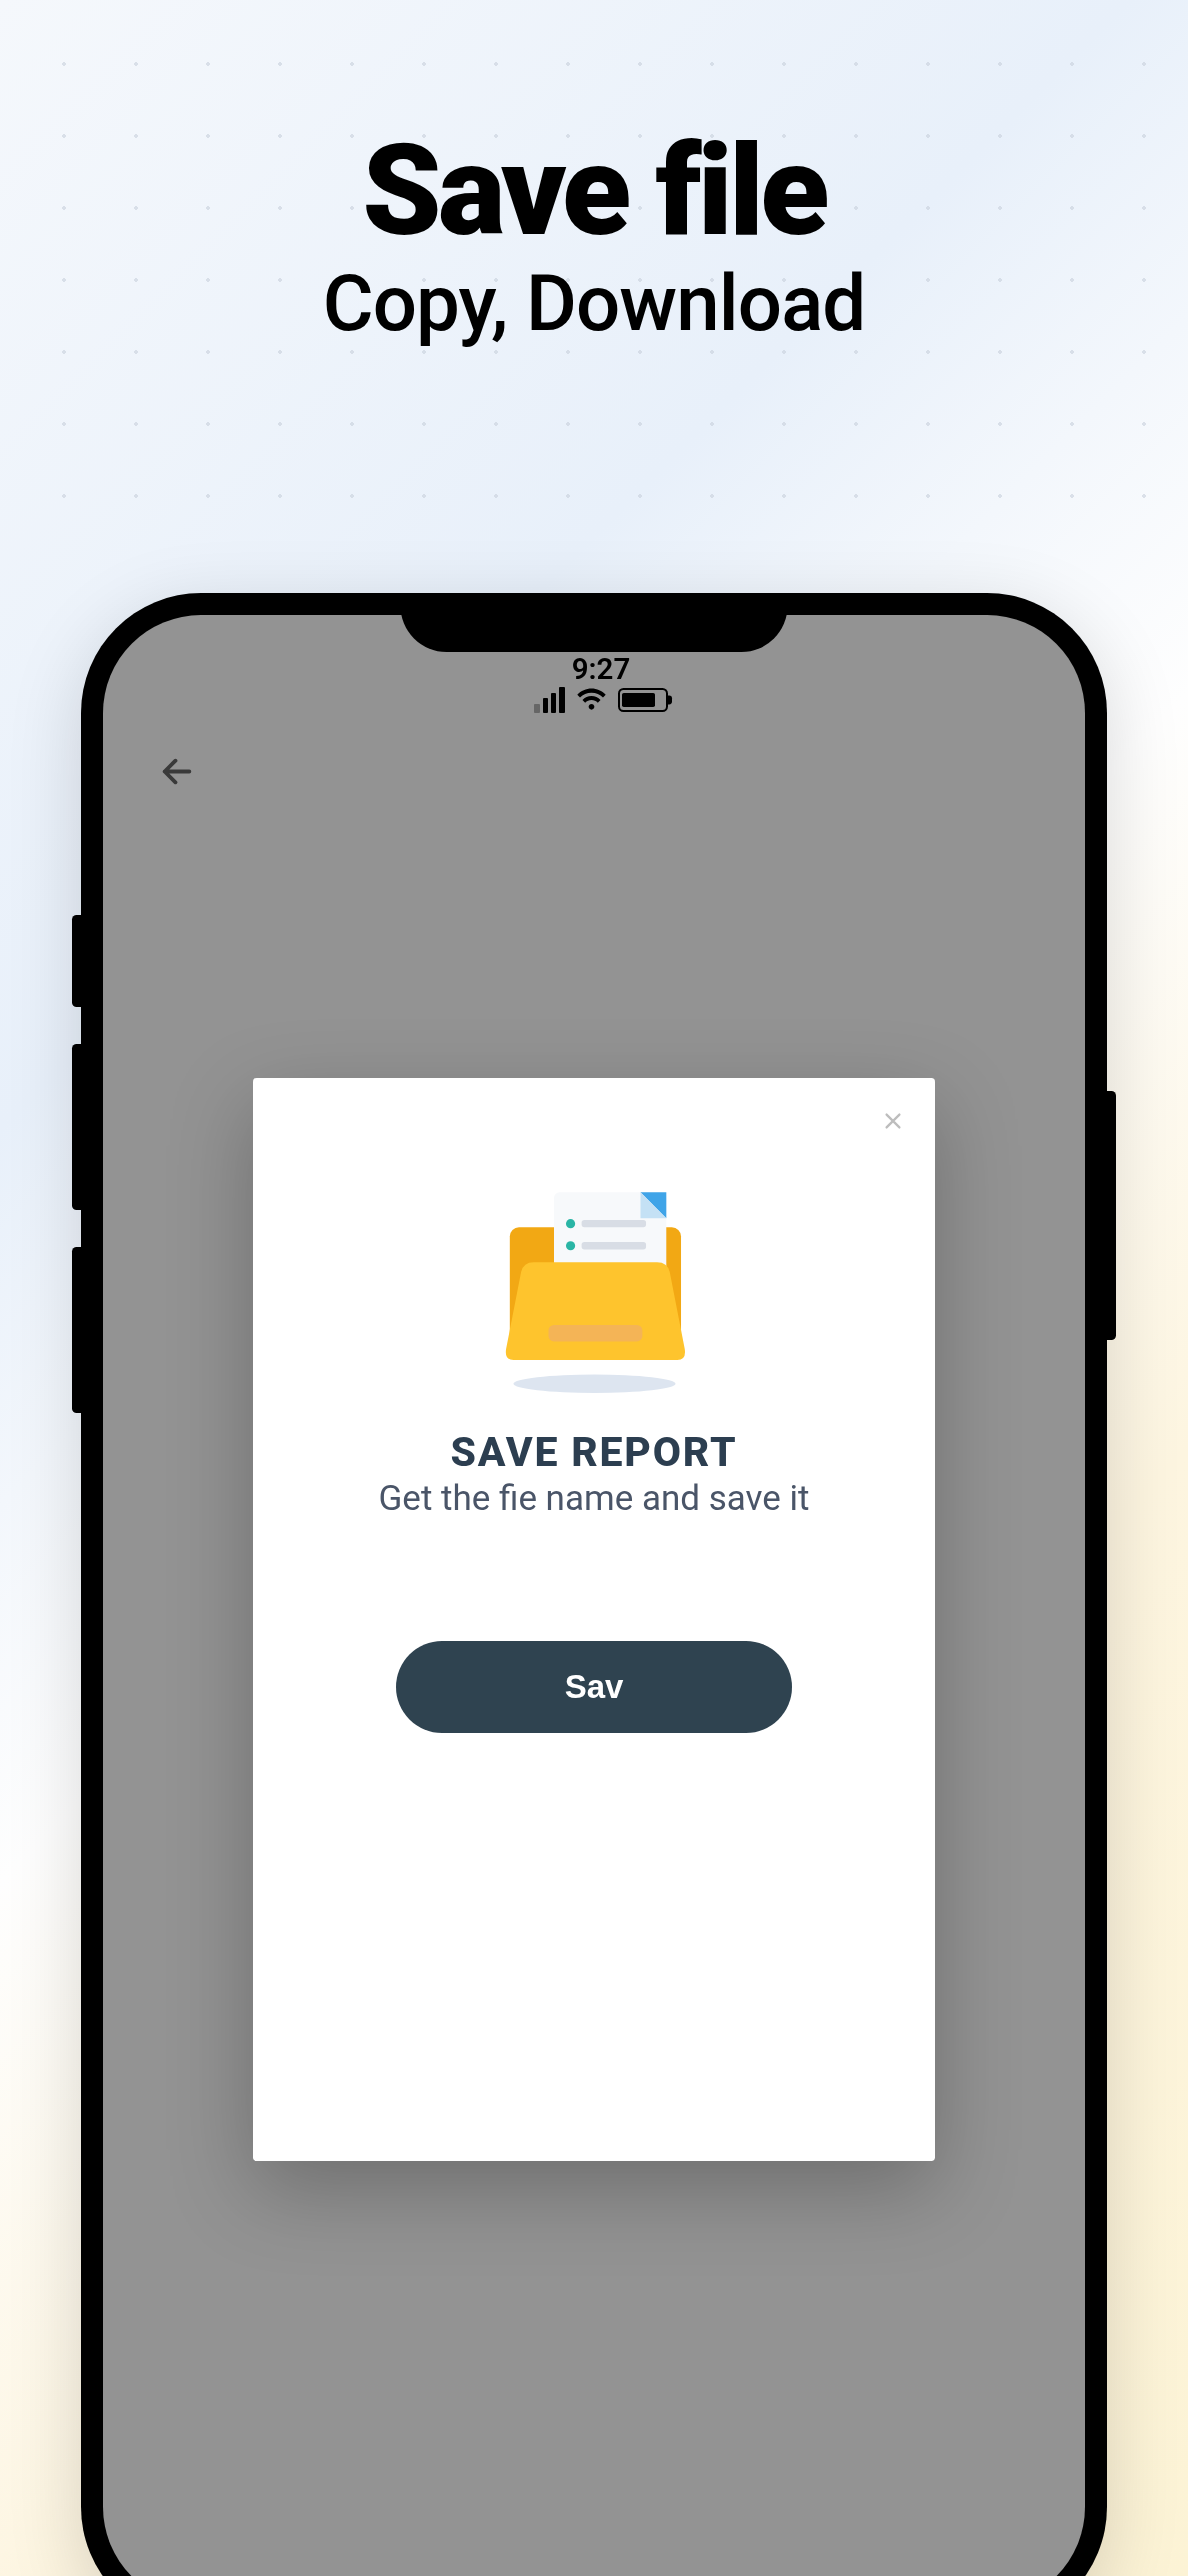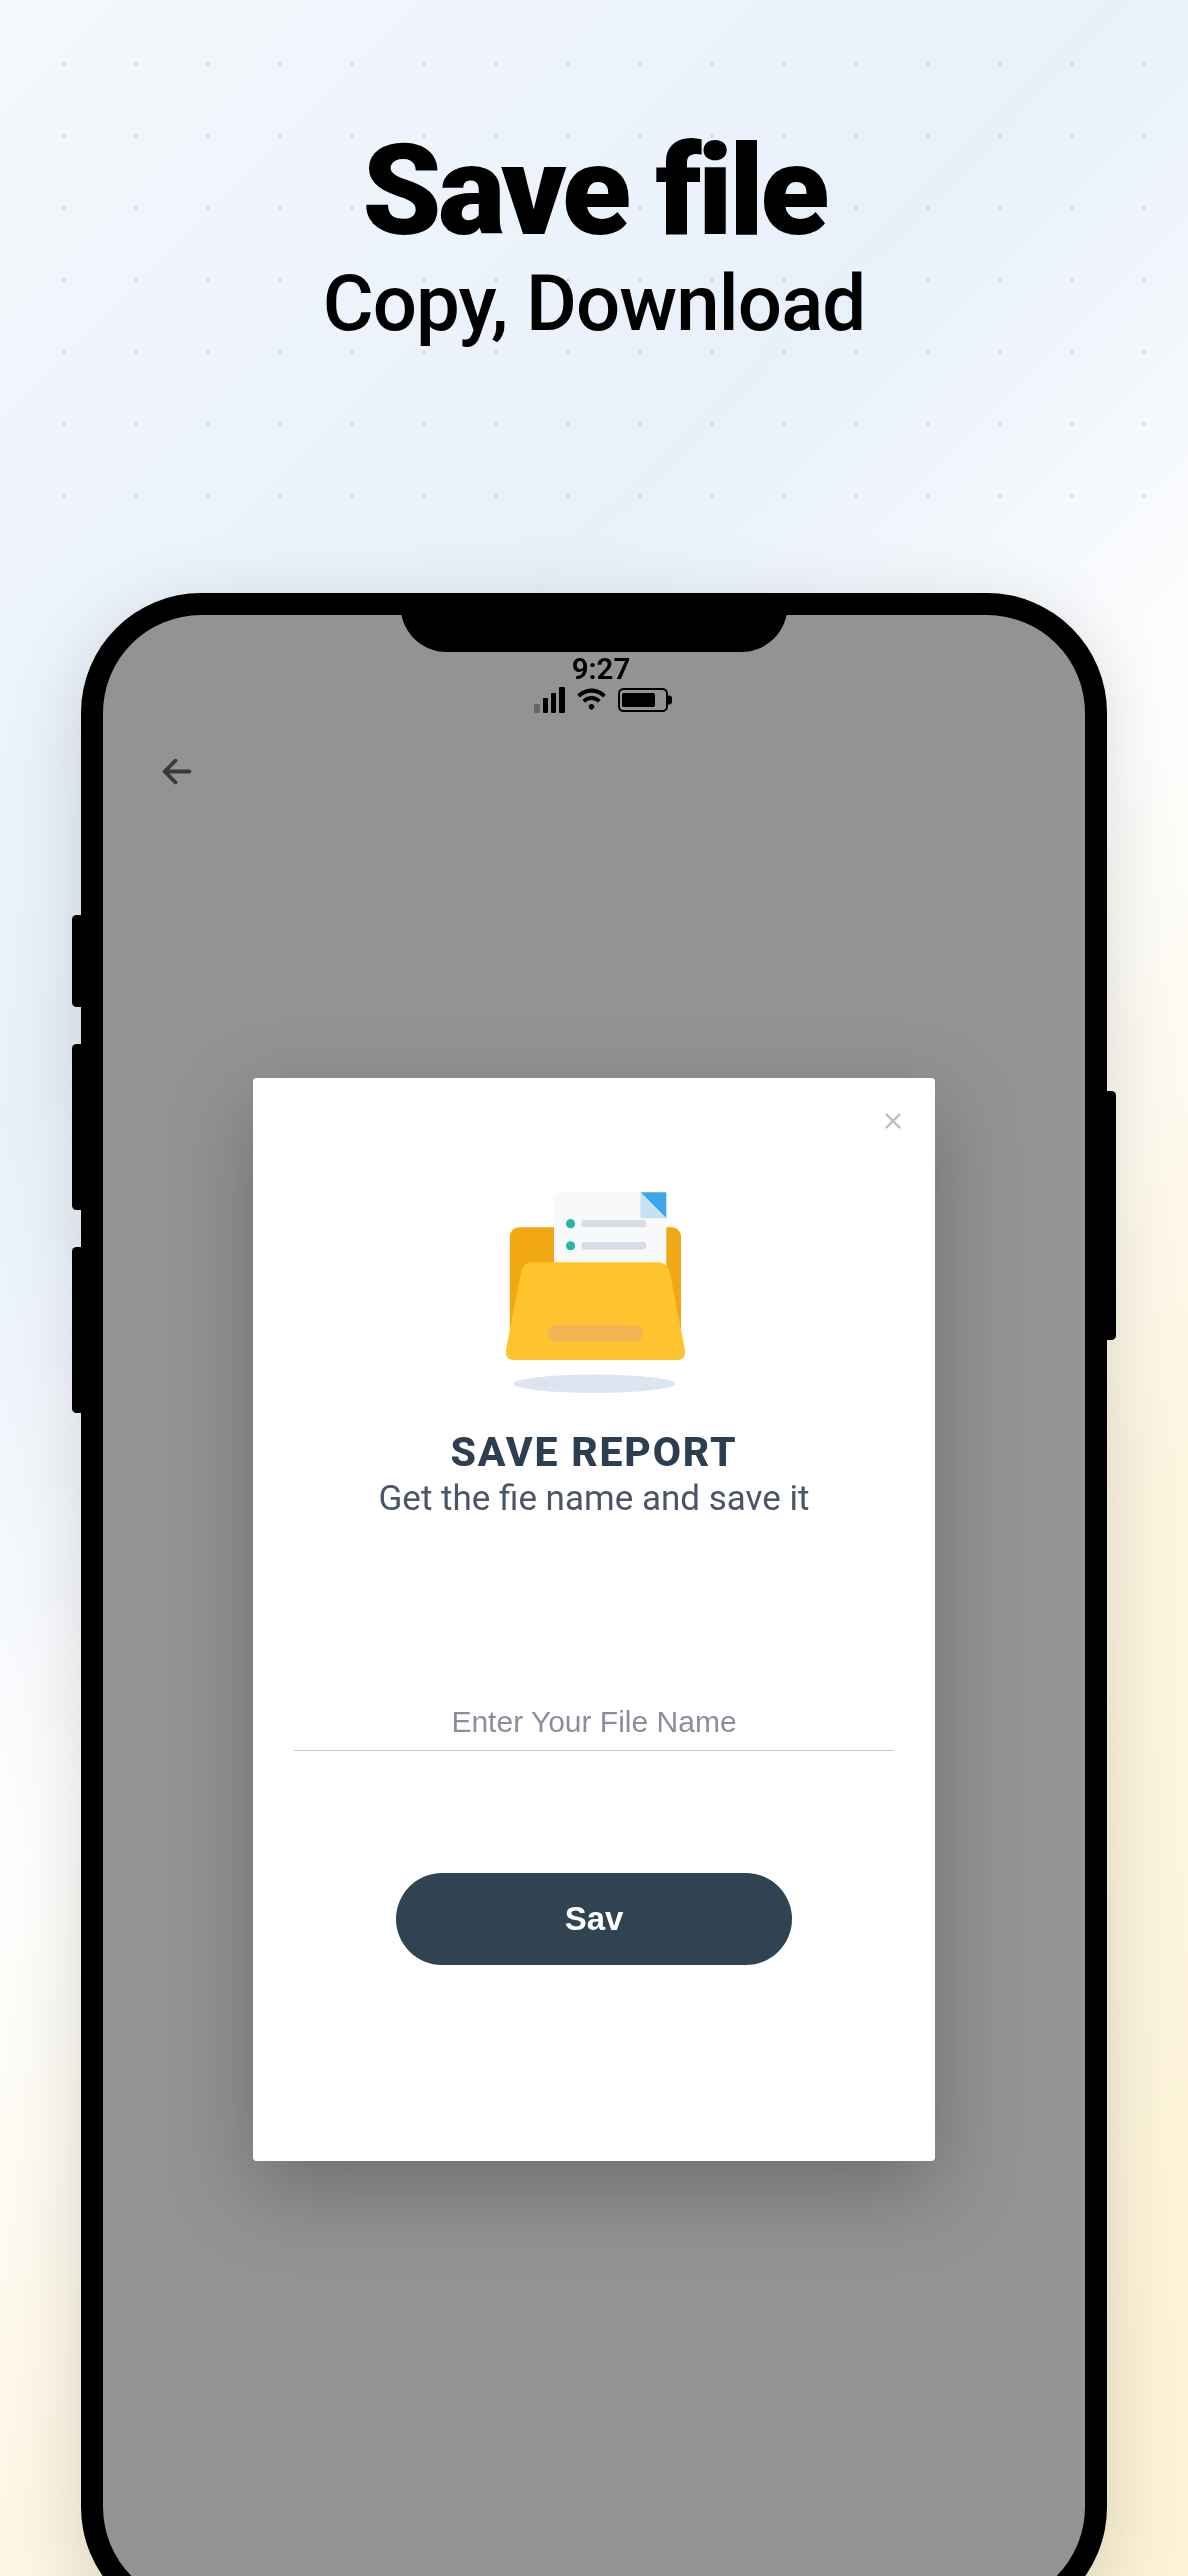--- a/index.html
+++ b/index.html
@@ -373,20 +373,19 @@
           </g>
 
           <path d="M44 192 L222 192 Q232 192 230 180 L214 98 Q212 86 200 86 L66 86 Q54 86 52 98 L36 180 Q34 192 44 192 Z" fill="#fec42d"></path>
           <rect x="82" y="154" width="102" height="18" rx="6" fill="#f4b456"></rect>
         </svg>
       </div>
 
       <h2 class="modal-title">SAVE REPORT</h2>
       <p class="modal-subtitle">Get the fie name and save it</p>
 
-      <input type="text" class="file-input" placeholder="Enter Your File Name" style="">
 
       <button class="save-button">Sav</button>
     </div>
 
   </div>
 </div>
 
 
 </body></html>

